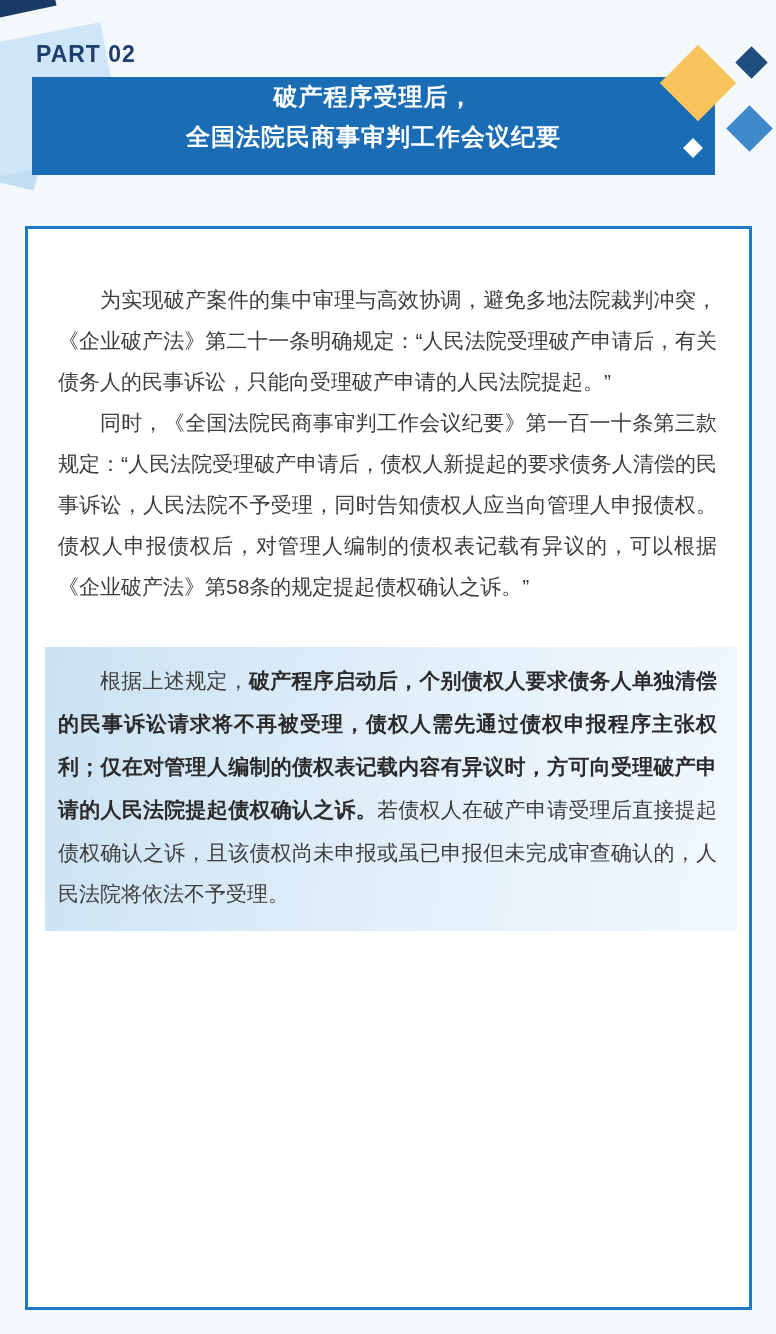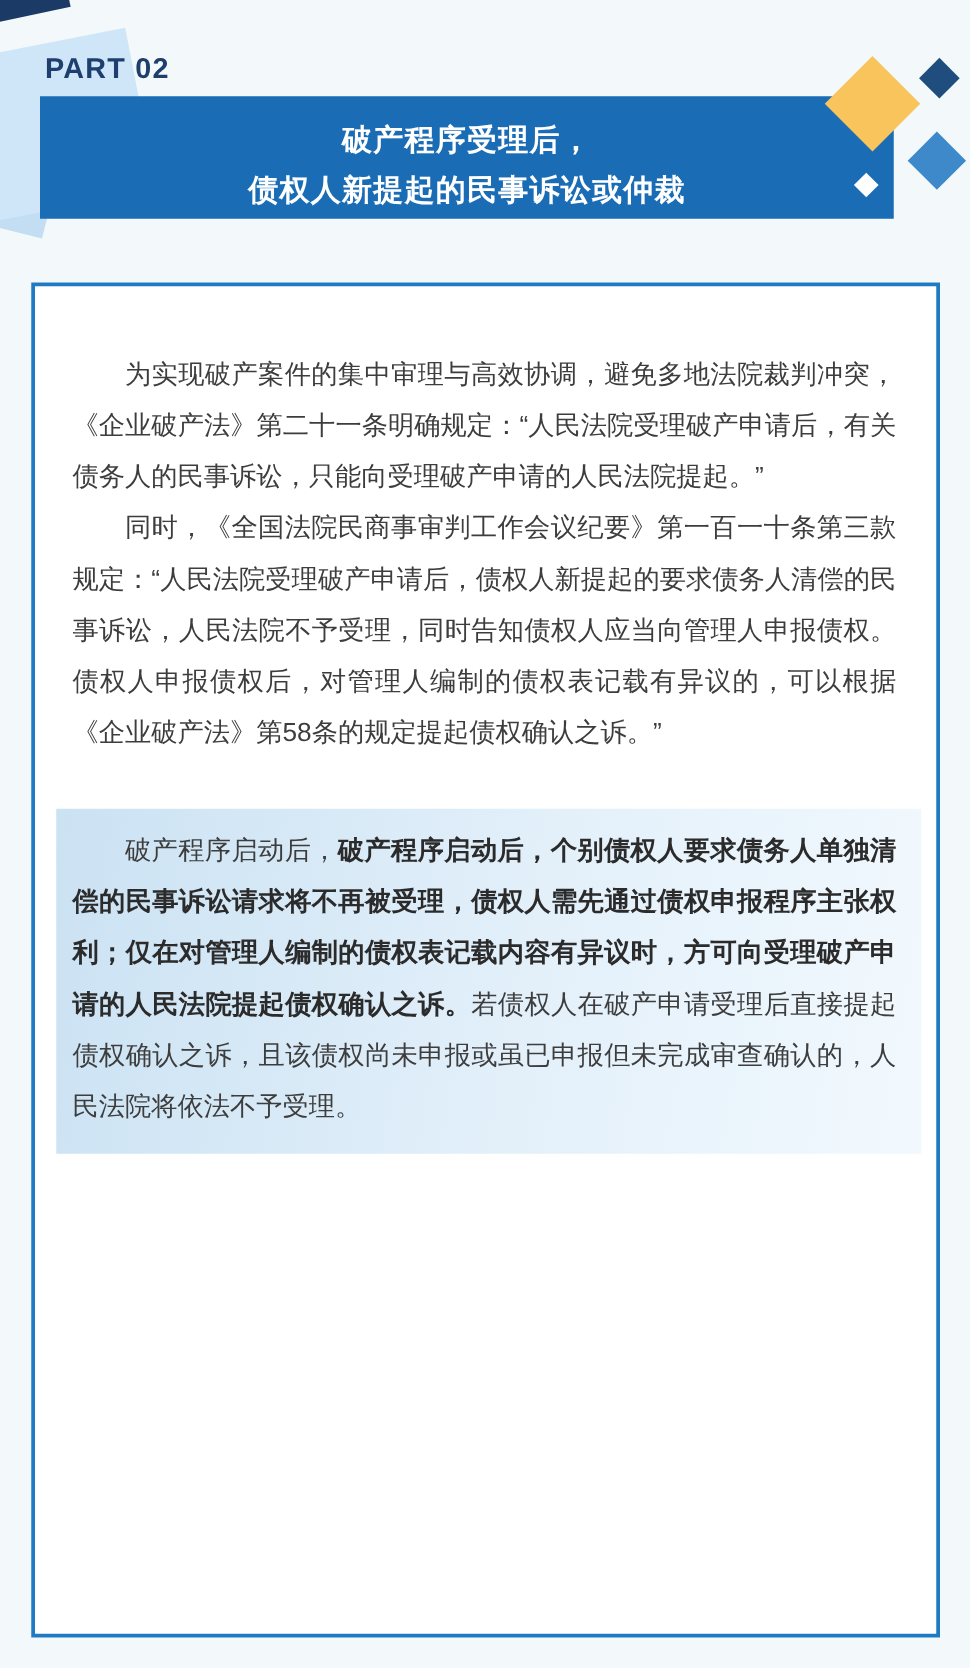--- a/index.html
+++ b/index.html
@@ -42,21 +42,20 @@
     letter-spacing: 1px;
     color: var(--part_label_navy, #1e3e6d);
   }
 
   .banner {
     position: absolute; left: 32px; top: 77px;
     width: 683px; height: 98px;
     background: var(--banner_blue, #1a6cb5);
     color: #ffffff;
     text-align: center;
-    padding-top: 16px;
   }
   .banner-line {
     font-size: 24px; font-weight: bold;
     line-height: 40px;
     letter-spacing: 1px;
   }
 
   .diamond { position: absolute; }
   .diamond-yellow {
     left: 671px; top: 56px; width: 54px; height: 54px;
@@ -90,20 +89,21 @@
   .para {
     font-size: 21px;
     line-height: 41px;
     color: var(--body_text, #3d3d3d);
     text-align: justify;
     text-indent: 2em;
   }
   .para b {
     color: var(--bold_text, #2b2b2b);
     font-weight: bold;
+    font-family: Liberation Mono, monospace;
   }
   .highlight {
     margin: 40px -20px 0 -13px;
     padding: 13px 20px 17px 13px;
     background: linear-gradient(100deg,
       var(--highlight_grad_start, #cbe2f3) 0%,
       #e3f0fa 55%,
       var(--highlight_grad_end, #f2f9fe) 100%);
   }
   .para-last { margin-top: 47px; }
@@ -114,29 +114,29 @@
 <div class="page">
 
   <div class="decor-wedge"></div>
   <div class="decor-lightrect2"></div>
   <div class="decor-lightrect"></div>
 
   <div class="part-label">PART 02</div>
 
   <div class="banner">
     <div class="banner-line">破产程序受理后，</div>
-    <div class="banner-line">债权人新提起的民事诉讼或仲裁</div>
+    <div class="banner-line">全国法院民商事审判工作会议纪要</div>
   </div>
 
   <div class="diamond diamond-yellow"></div>
   <div class="diamond diamond-navy"></div>
   <div class="diamond diamond-blue"></div>
   <div class="diamond diamond-white"></div>
 
   <div class="card">
     <p class="para"><span>为实现破产案件的集中审理与高效协调，避免多地法院裁判冲突，《企业破产法》第二十一条明确规定：“人民法院受理破产申请后，有关债务人的民事诉讼，只能向受理破产申请的人民法院提起。”</span></p>
     <p class="para"><span>同时，《全国法院民商事审判工作会议纪要》第一百一十条第三款规定：“人民法院受理破产申请后，债权人新提起的要求债务人清偿的民事诉讼，人民法院不予受理，同时告知债权人应当向管理人申报债权。债权人申报债权后，对管理人编制的债权表记载有异议的，可以根据《企业破产法》第58条的规定提起债权确认之诉。”</span></p>
     <div class="highlight">
-      <p class="para"><span>破产程序启动后，</span><b>破产程序启动后，个别债权人要求债务人单独清偿的民事诉讼请求将不再被受理，债权人需先通过债权申报程序主张权利；仅在对管理人编制的债权表记载内容有异议时，方可向受理破产申请的人民法院提起债权确认之诉。</b><span>若债权人在破产申请受理后直接提起债权确认之诉，且该债权尚未申报或虽已申报但未完成审查确认的，人民法院将依法不予受理。</span></p>
+      <p class="para"><span>根据上述规定，</span><b>破产程序启动后，个别债权人要求债务人单独清偿的民事诉讼请求将不再被受理，债权人需先通过债权申报程序主张权利；仅在对管理人编制的债权表记载内容有异议时，方可向受理破产申请的人民法院提起债权确认之诉。</b><span>若债权人在破产申请受理后直接提起债权确认之诉，且该债权尚未申报或虽已申报但未完成审查确认的，人民法院将依法不予受理。</span></p>
     </div>
   </div>
 
 </div>
 
 </body></html>

